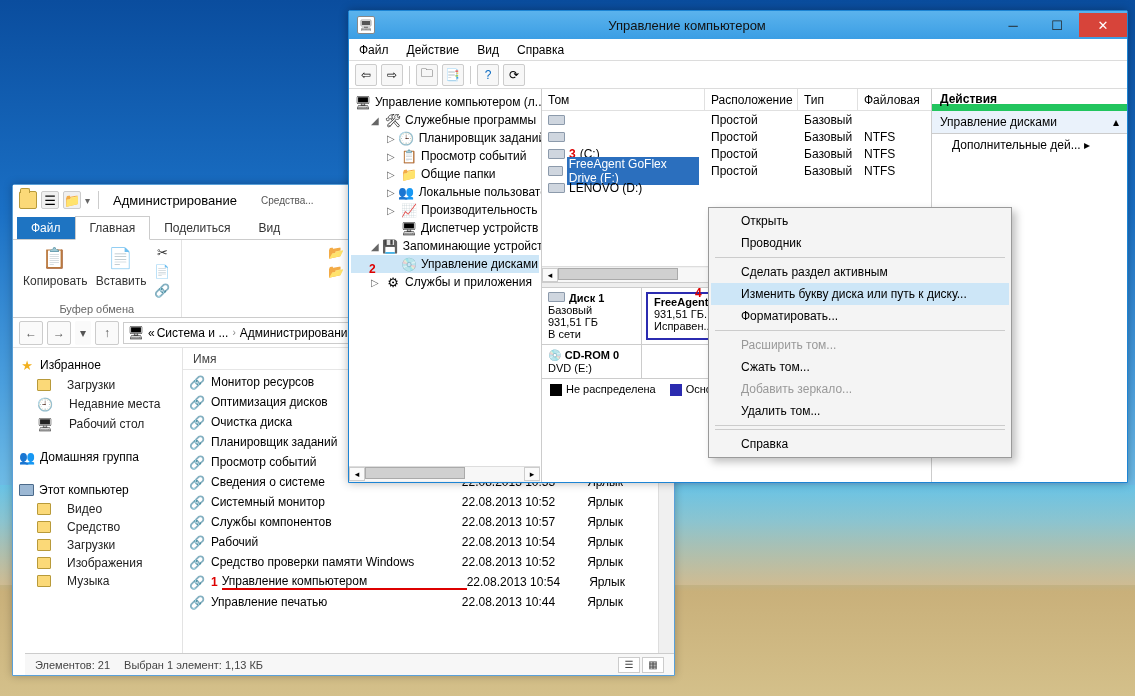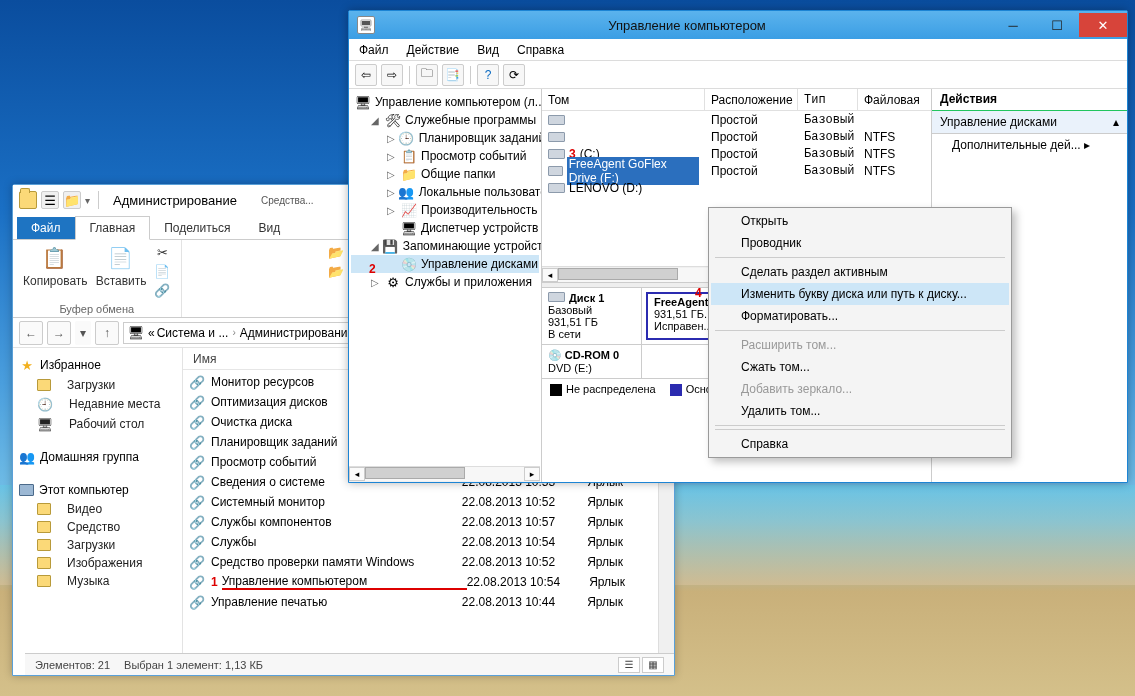--- a/index.html
+++ b/index.html
@@ -87,21 +87,21 @@
 .tree .trow.lv3 { padding-left:36px; }
 .expander { width:10px; display:inline-block; color:#666; font-size:10px; }
 .trow.sel { background:#cde6f7; }
 .ann2 { color:#d00; font-weight:bold; font-size:12px; position:absolute; left:20px; top:173px;}
 
 .mid { flex:1; display:flex; flex-direction:column; border-right:1px solid #ccc; position:relative; }
 .vol-head { height:22px; display:flex; align-items:center; border-bottom:1px solid #e0e0e0; font-size:12px; }
 .vc { padding:0 6px; border-right:1px solid #e0e0e0; height:100%; display:flex; align-items:center; }
 .vc.tom { width:163px; }
 .vc.loc { width:93px; }
-.vc.typ { width:60px;font-family:Liberation Mono, monospace; }
+.vc.typ { width:60px; }
 .vc.fs  { width:66px; border-right:none; }
 .vol-body { font-size:12px; }
 .vrow { display:flex; align-items:center; height:17px; }
 .vrow .vc { border-right:none; }
 .vrow.sel .vc.tom span.txt { background:#2b6fbe; color:#fff; padding:0 2px; }
 .disk-ico { width:17px; height:10px; background:#cfd6df; border:1px solid #8c9aab; border-radius:1px; margin-right:4px; display:inline-block; }
 .ann3 { color:#d00; font-weight:bold; font-size:12px; margin-right:4px; }
 
 .splitter { height:6px; background:#eee; border-top:1px solid #ccc; border-bottom:1px solid #ccc; }
 .scroll-h { height:16px; background:#f0f0f0; border-top:1px solid #ddd; display:flex; align-items:center; }
@@ -114,21 +114,21 @@
 .dp-left { width:100px; border-right:1px solid #ccc; padding:4px 6px; font-size:11px; }
 .dp-right { flex:1; padding:4px; display:flex; gap:2px; }
 .part { border:2px solid #2b2bb0; padding:2px 6px; font-size:11px; background:#fafafa; min-width:70px; }
 .part.sel { background:#fff; border-color:#2b2bb0; }
 .legend { height:22px; border-top:1px solid #ccc; display:flex; align-items:center; gap:14px; padding:0 8px; font-size:11px; }
 .lg-sw { width:12px; height:12px; display:inline-block; margin-right:4px; vertical-align:middle; }
 .lg-black { background:#000; }
 .lg-blue { background:#2b2bb0; }
 
 .actions { width:195px; padding:0; font-size:12px; }
-.actions-title { height:22px; border-bottom:1px solid #22c55e; padding:3px 8px; font-weight:bold; }
+.actions-title { height:22px; border-bottom:7px solid #22c55e; padding:3px 8px; font-weight:bold; }
 .actions-sub { background:#eaf2fb; padding:4px 8px; display:flex; justify-content:space-between; border-bottom:1px solid #ccc; }
 .actions-item { padding:4px 8px 4px 20px; }
 
 
 .ctx { position:absolute; left:708px; top:183px; width:304px; background:#f4f4f4; border:1px solid #9a9a9a; box-shadow:4px 4px 8px rgba(0,0,0,.25); padding:2px; font-size:12px; z-index:50;margin-top:24px; }
 .ctx-item { padding:4px 12px 4px 30px; position:relative; }
 .ctx-item.hl { background:#cde6f7; }
 .ctx-sep { height:1px; background:#ccc; margin:3px 4px; }
 .ctx-item.disabled { color:#999; }
 .ann4 { color:#d00; font-weight:bold; position:absolute; left:-16px; top:3px; }
@@ -319,21 +319,21 @@
             <span class="fp-col-type">Ярлык</span>
           </div>
           <div class="fp-row">
             <span class="ico">🔗</span>
             <span class="fp-col-name ">Службы компонентов</span>
             <span class="fp-col-date">22.08.2013 10:57</span>
             <span class="fp-col-type">Ярлык</span>
           </div>
           <div class="fp-row">
             <span class="ico">🔗</span>
-            <span class="fp-col-name ">Службы</span>
+            <span class="fp-col-name ">Рабочий</span>
             <span class="fp-col-date">22.08.2013 10:54</span>
             <span class="fp-col-type">Ярлык</span>
           </div>
           <div class="fp-row">
             <span class="ico">🔗</span>
             <span class="fp-col-name ">Средство проверки памяти Windows</span>
             <span class="fp-col-date">22.08.2013 10:52</span>
             <span class="fp-col-type">Ярлык</span>
           </div>
           <div class="fp-row">

